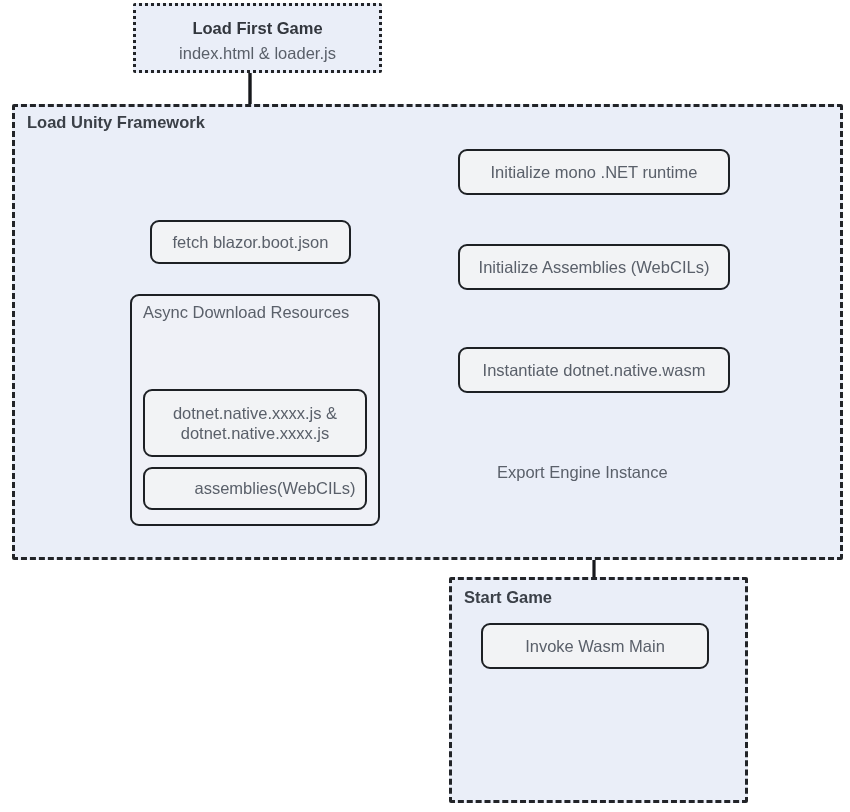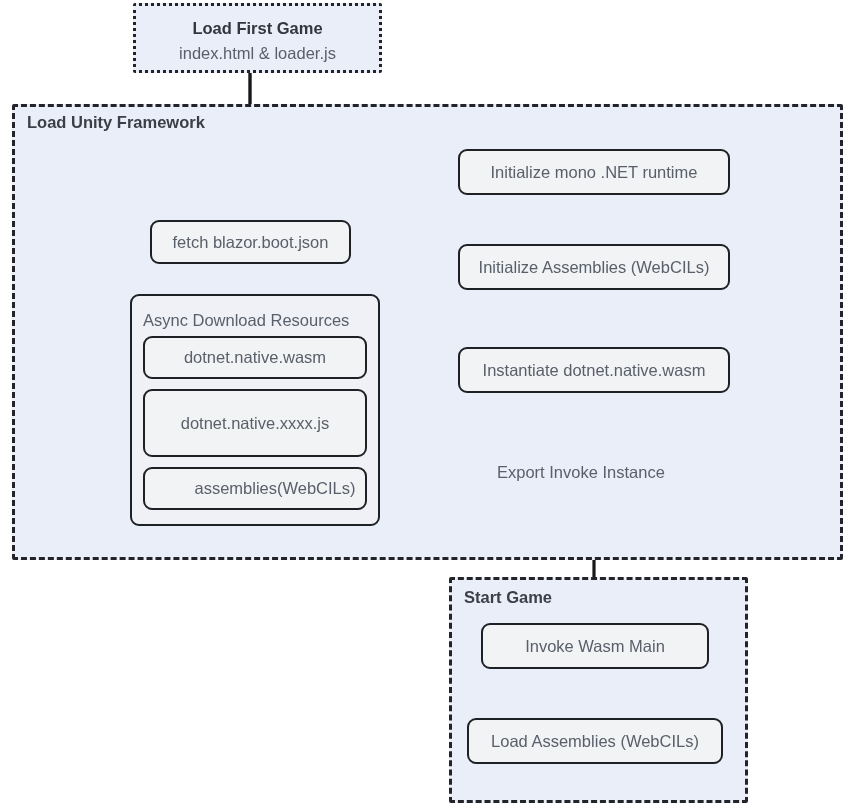--- a/index.html
+++ b/index.html
@@ -57,21 +57,20 @@
     font-weight:bold;
     font-size:16.5px;
     color:#3b4048;
     white-space:nowrap;
   }
   .sub-title{
     position:absolute;
     font-size:16.5px;
     color:#5a606a;
     white-space:nowrap;
-    margin-top:8px;
   }
   .edge-label{
     position:absolute;
     font-size:16.5px;
     color:#5a606a;
     white-space:nowrap;
     background:transparent;
   }
   .first-page-title{
     position:absolute;
@@ -135,36 +134,35 @@
 
   <div class="node group-dashed" style="left:12px;top:104px;width:831px;height:456px;"></div>
   <div class="group-title" style="left:27px;top:113px;">Load Unity Framework</div>
 
 
   <div class="node box" style="left:150px;top:220px;width:201px;height:44px;">fetch blazor.boot.json</div>
 
   <div class="node subgroup" style="left:130px;top:294px;width:250px;height:232px;"></div>
   <div class="sub-title" style="left:143px;top:303px;">Async Download Resources</div>
 
-  <div class="node box" style="left:143px;top:336px;width:224px;height:43px;">dotnet.native.wasm</div>
 
   <div class="node box twoline" style="left:143px;top:389px;width:224px;height:68px;">
+    <span>dotnet.native.xxxx.js &amp;</span>
     <span>dotnet.native.xxxx.js</span>
   </div>
 
   <div class="node box" style="left:143px;top:467px;width:224px;height:43px;padding-left:40px;">assemblies(WebCILs)</div>
 
   <div class="node box" style="left:458px;top:149px;width:272px;height:46px;">Initialize mono .NET runtime</div>
 
   <div class="node box" style="left:458px;top:244px;width:272px;height:46px;">Initialize Assemblies (WebCILs)</div>
 
   <div class="node box" style="left:458px;top:347px;width:272px;height:46px;">Instantiate dotnet.native.wasm</div>
 
-  <div class="edge-label" style="left:497px;top:463px;">Export Invoke Instance</div>
+  <div class="edge-label" style="left:497px;top:463px;">Export Engine Instance</div>
 
   <div class="node group-dashed" style="left:449px;top:577px;width:299px;height:226px;"></div>
   <div class="group-title" style="left:464px;top:588px;">Start Game</div>
 
   <div class="node box" style="left:481px;top:623px;width:228px;height:46px;">Invoke Wasm Main</div>
 
-  <div class="node box" style="left:467px;top:718px;width:256px;height:46px;">Load Assemblies (WebCILs)</div>
 
 </div>
 
 </body></html>

